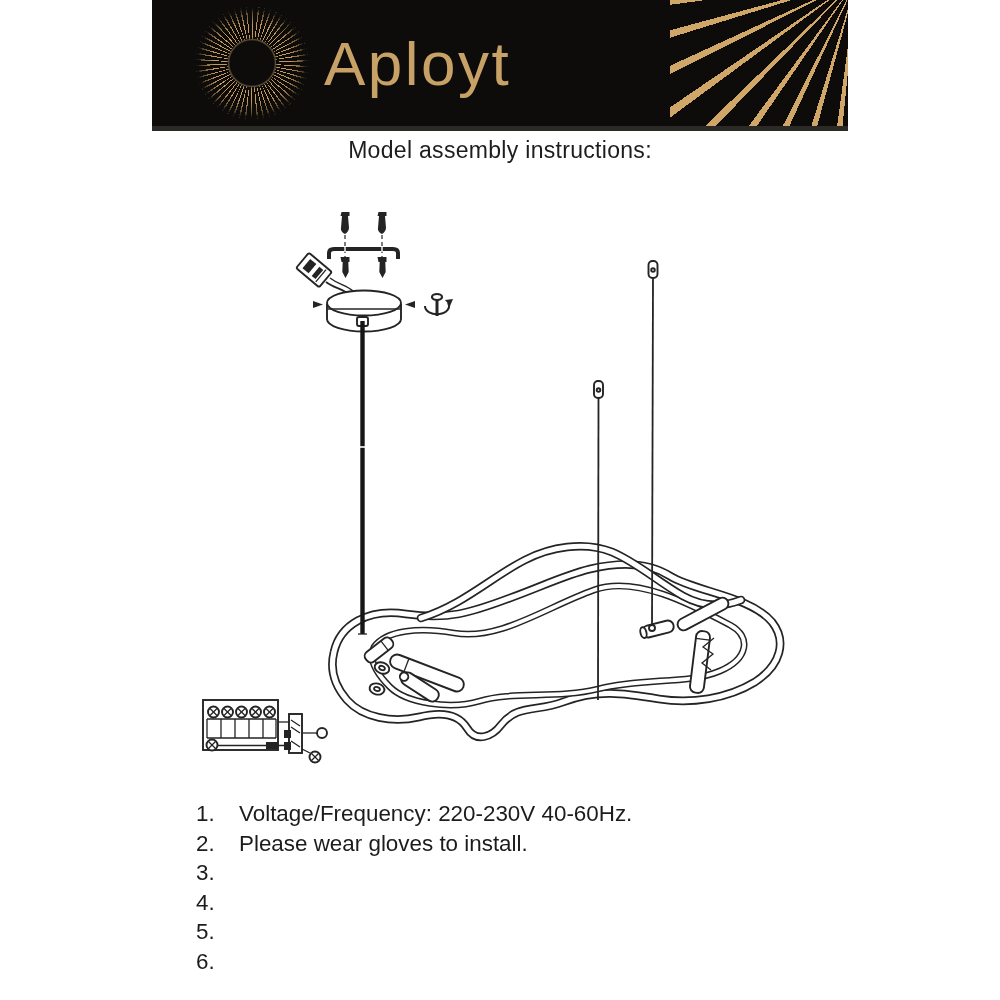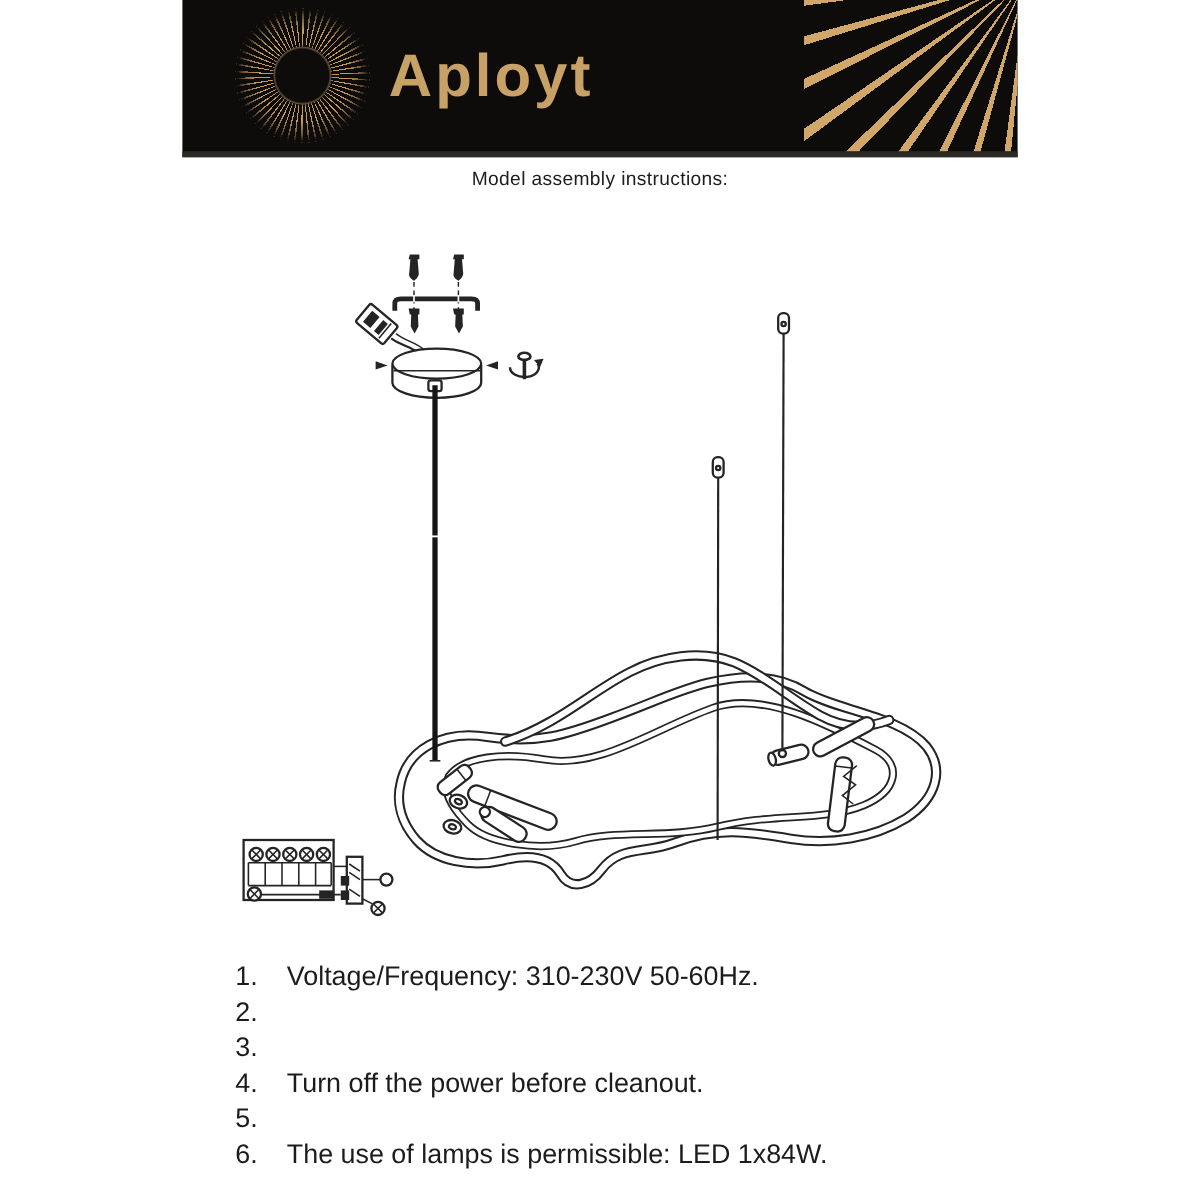--- a/index.html
+++ b/index.html
@@ -21,30 +21,30 @@
     background:radial-gradient(circle,
       #0d0c0a 0 22px, rgba(13,12,10,0) 26px, rgba(13,12,10,0) 38px,
       rgba(13,12,10,.55) 50px, #0d0c0a 55px);
   }
   .sunburst .core{
     position:absolute;left:50%;top:50%;width:44px;height:44px;margin:-24px 0 0 -24px;
     background:#0d0c0a;border:2.5px solid #dcb77e;border-radius:50%;
   }
   .brand{
     position:absolute;left:172px;top:0;height:126px;display:flex;align-items:center;
-    font-size:50px;font-weight:700;letter-spacing:2.5px;color:#c8a166;
+    font-size:62px;font-weight:400;letter-spacing:2.5px;color:#c8a166;
   }
   .fan{
     position:absolute;right:0;top:0;width:178px;height:126px;
     background:repeating-conic-gradient(from 176deg at 105% -16%,
       #d0a669 0deg 2.1deg, rgba(13,12,10,0) 2.1deg 9.6deg);
   }
   
   .titles{position:absolute;left:0;top:136px;width:1000px;text-align:center;}
-  .titles .t1,.titles .t2{font-size:16px;line-height:28px;letter-spacing:.3px;color:#1d1d1d;}
+  .titles .t1,.titles .t2{font-size:23px;line-height:28px;letter-spacing:.3px;color:#1d1d1d;}
   
   svg.diagram{position:absolute;left:0;top:0;}
   .ln{fill:none;stroke:#242424;stroke-width:1.8;}
   .thin{fill:none;stroke:#242424;stroke-width:1.3;}
   .blk{fill:#242424;stroke:none;}
   .wfill{fill:#ffffff;stroke:#242424;stroke-width:1.9;}
   .tube-o{fill:none;stroke:#242424;stroke-width:8.6;stroke-linecap:round;stroke-linejoin:round;}
   .tube-i{fill:none;stroke:#ffffff;stroke-width:5.2;stroke-linecap:round;stroke-linejoin:round;}
   .tube2-o{fill:none;stroke:#242424;stroke-width:6.8;stroke-linecap:round;stroke-linejoin:round;}
   .tube2-i{fill:none;stroke:#ffffff;stroke-width:3.8;stroke-linecap:round;stroke-linejoin:round;}
@@ -221,32 +221,31 @@
         <circle class="wfill" r="5.5"></circle>
         <line class="thin" x1="-3.5" y1="-3.5" x2="3.5" y2="3.5"></line>
         <line class="thin" x1="3.5" y1="-3.5" x2="-3.5" y2="3.5"></line>
       </g>
   </g>
 </svg>
 
 <div class="list">
   <div class="item">
     <span class="num">1.</span>
-    <span class="txt">Voltage/Frequency: 310-230V 50-60Hz.</span>
+    <span class="txt">Voltage/Frequency: 220-230V 40-60Hz.</span>
   </div>
   <div class="item">
     <span class="num">2.</span>
+    <span class="txt">Please wear gloves to install.</span>
   </div>
   <div class="item">
     <span class="num">3.</span>
   </div>
   <div class="item">
     <span class="num">4.</span>
-    <span class="txt">Turn off the power before cleanout.</span>
   </div>
   <div class="item">
     <span class="num">5.</span>
   </div>
   <div class="item">
     <span class="num">6.</span>
-    <span class="txt">The use of lamps is permissible: LED 1x84W.</span>
   </div>
 </div>
 
 </body></html>

